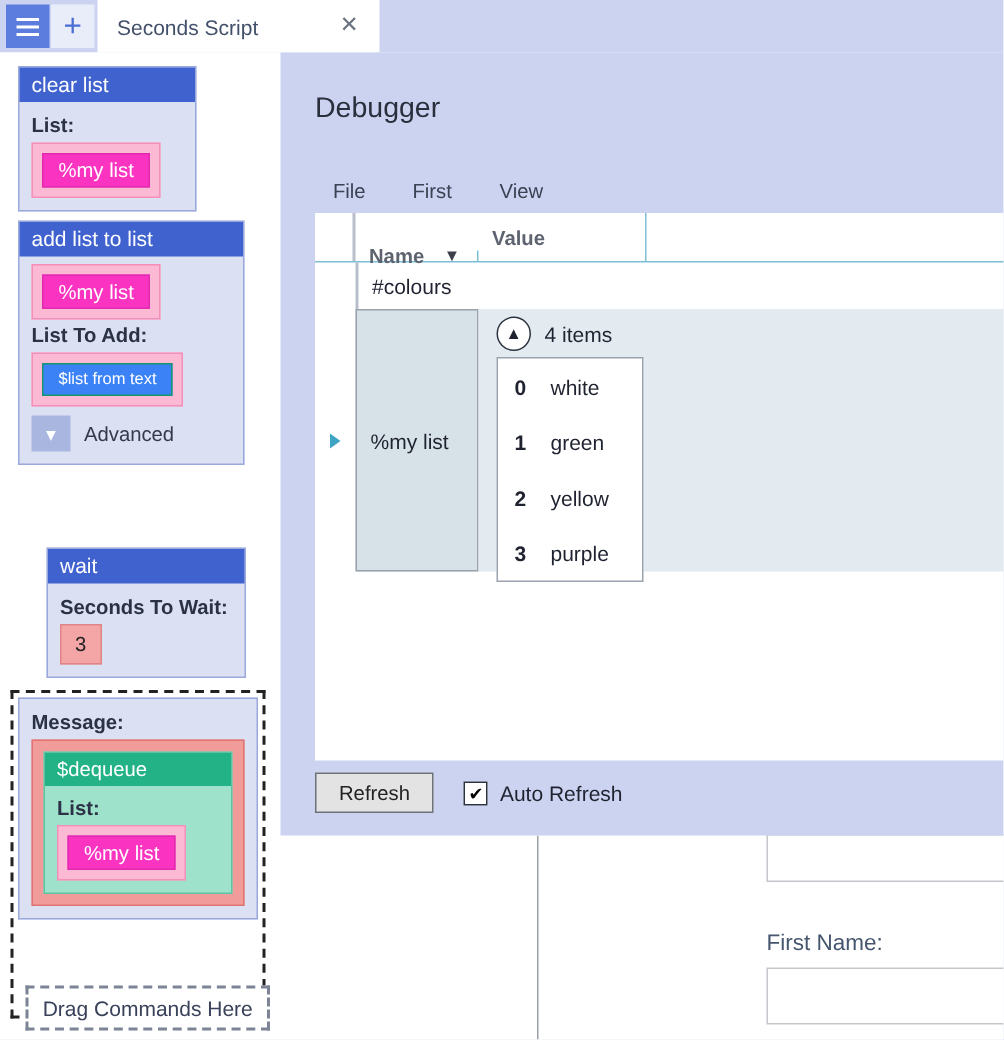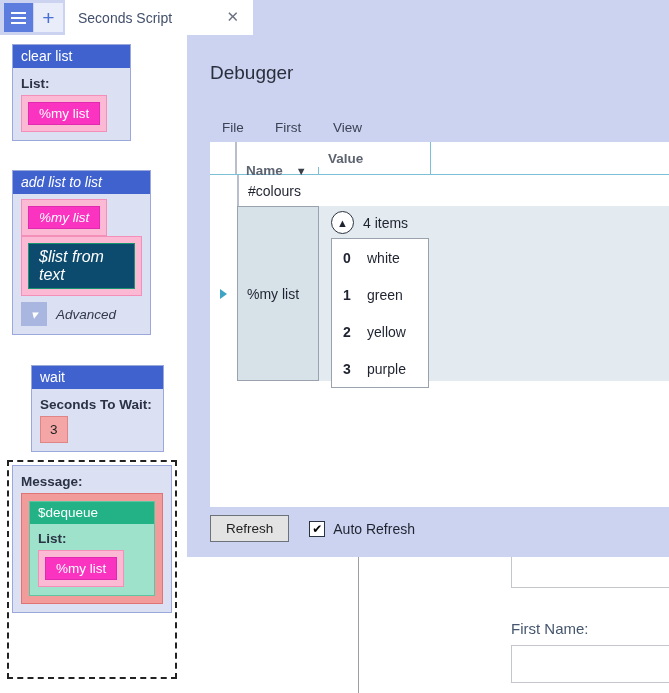--- a/index.html
+++ b/index.html
@@ -101,24 +101,24 @@
   .var-pink {
     background: #fa33c0;
     border: 1px solid #e02ab0;
     color: #ffffff;
     font-size: 13.5px;
     padding: 3px 10px;
     display: inline-block;
   }
   
   .var-green {
-    background: #0c4a6e;
+    background: #3b82f6;
     border: 1px solid #17966f;
     color: #ffffff;
-    font-size: 16px;
+    font-size: 11px;
     padding: 4px 10px;
     display: inline-block;
   }
   
   .slot-red {
     background: #f29b9b;
     border: 1px solid #e07373;
     padding: 7px;
     box-sizing: border-box;
   }
@@ -377,26 +377,27 @@
   <div class="block" style="left:12px; top:9px; width:119px;">
     <div class="block-title">clear list</div>
     <div class="block-body">
       <div class="field-label">List:</div>
       <div class="slot-pink">
         <span class="var-pink">%my list</span>
       </div>
     </div>
   </div>
 
-  <div class="block" style="left:12px; top:135px; width:139px;font-style:italic;">
+  <div class="block" style="left:12px; top:112px; width:151px;">
     <div class="block-title">add list to list</div>
     <div class="block-body">
       <div class="slot-pink">
         <span class="var-pink">%my list</span>
       </div>
+      <div class="field-label">List To Add:</div>
       <div class="slot-pink">
         <span class="var-green">$list from text</span>
       </div>
       <div class="advanced-row">
         <span class="advanced-chev">▾</span>
         <span class="advanced-label">Advanced</span>
       </div>
     </div>
   </div>
 
@@ -419,20 +420,23 @@
             <div class="field-label">List:</div>
             <div class="slot-pink">
               <span class="var-pink">%my list</span>
             </div>
           </div>
         </div>
       </div>
     </div>
   </div>
 
+  <div id="dropzone" style="left:17px; top:622px; width:163px; height:30px;">
+    <span>Drag Commands Here</span>
+  </div>
 </div>
 
 <div id="debugger">
   <div id="dbg-title">Debugger</div>
 
   <div class="dbg-menu" id="dbg-menu-file">File</div>
   <div class="dbg-menu" id="dbg-menu-edit">First</div>
   <div class="dbg-menu" id="dbg-menu-view">View</div>
 
   <div id="dbg-table">

